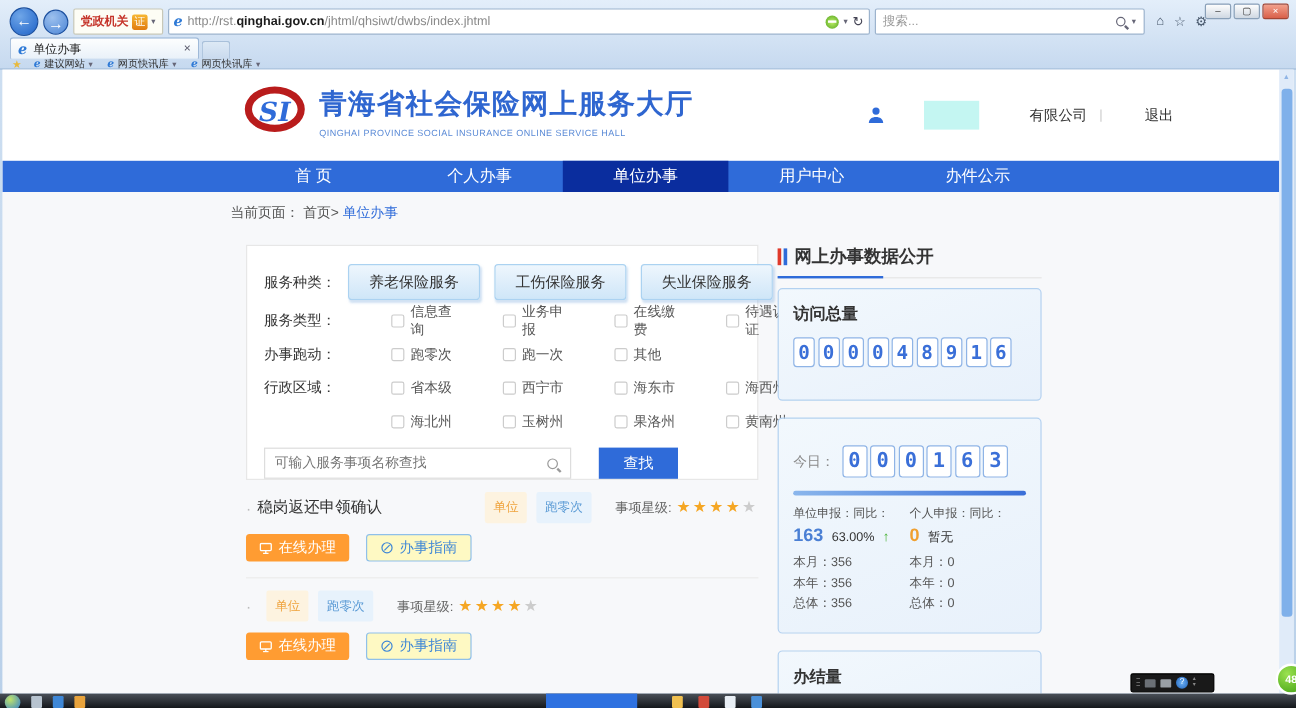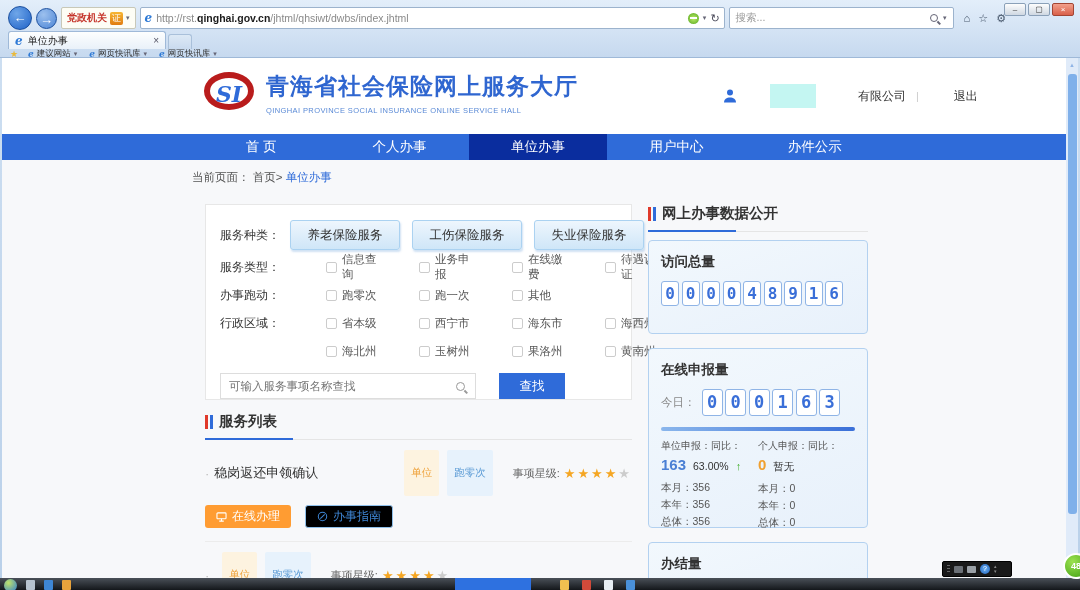--- a/index.html
+++ b/index.html
@@ -105,31 +105,31 @@
   .bars { display:flex; gap:2px; }
   .bar-r { width:3px; height:14px; background:#e0392a; }
   .bar-b { width:3px; height:14px; background:#2f6bd9; }
   .sec-txt { font-size:14.5px; font-weight:bold; color:#333; }
   .sec-title::after { content:""; position:absolute; left:0; bottom:-1px; width:88px; height:2px; background:#2f6bd9; }
 
   .svc-item { padding-top:10px; }
   .svc-top { display:flex; align-items:center; }
   .svc-bullet { color:#bbb; margin-right:5px; font-size:13px; }
   .svc-title { font-size:13px; color:#333; flex:1; cursor:pointer; }
-  .tag { font-size:10.5px; padding:16px 7px; border-radius:2px; margin-left:8px; flex:none; }
+  .tag { font-size:10.5px; padding:6px 7px; border-radius:2px; margin-left:8px; flex:none; }
   .tag-unit { background:#fdf3e0; color:#efa33d; }
   .tag-run { background:#e7f2fc; color:#5b9bd5; }
   .star-label { font-size:11px; color:#666; margin-left:20px; flex:none; }
   .stars { margin-left:4px; letter-spacing:2px; flex:none; }
   .star { color:#ccc; font-size:13px; }
   .star.on { color:#f5a623; }
   .svc-btns { display:flex; gap:14px; margin-top:9px; }
   .btn-online { display:flex; align-items:center; gap:5px; height:23px; padding:0 11px; background:#ff9c32; border:none;
                 border-radius:3px; color:#fff; font-size:12px; }
-  .btn-guide { display:flex; align-items:center; gap:5px; height:23px; padding:0 11px; background:#000000;
+  .btn-guide { display:flex; align-items:center; gap:5px; height:23px; padding:0 11px; background:#fef9c3;
                border:1px solid #8fc0ea; border-radius:3px; color:#3f87d6; font-size:12px; }
   .svc-div { border-bottom:1px solid #ececec; margin-top:13px; }
 
   
   .sidebar { position:absolute; left:646px; top:146px; width:220px; }
   .panel { border:1px solid #b3d1f0; border-radius:4px; background:linear-gradient(160deg,#f2f8fd,#e8f1fb); padding:12px; }
   .panel.visit { margin-top:8px; height:94px; }
   .panel.apply { margin-top:14px; height:180px; }
   .panel.done  { margin-top:14px; height:88px; }
   .panel-title { font-size:13.5px; font-weight:bold; color:#333; }
@@ -368,27 +368,20 @@
                 </label>
               </div>
             </div>
           <div class="search-row">
             <input class="svc-search" placeholder="可输入服务事项名称查找" style="">
             <span class="search-mag"></span>
             <button class="find-btn">查找</button>
           </div>
         </div>
 
-        <div class="sec-title">
-          <span class="bars">
-              <span class="bar-r"></span>
-              <span class="bar-b"></span>
-            </span>
-          <span class="sec-txt">服务列表</span>
-        </div>
         <div id="svc-items">
             <div class="svc-item">
               <div class="svc-top">
                 <span class="svc-bullet">·</span>
                 <span class="svc-title">稳岗返还申领确认</span>
                 <span class="tag tag-unit">单位</span>
                 <span class="tag tag-run">跑零次</span>
                 <span class="star-label">事项星级:</span>
                 <span class="stars"><span class="star on">★</span><span class="star on">★</span><span class="star on">★</span><span class="star on">★</span><span class="star">★</span></span>
               </div>
@@ -458,21 +451,20 @@
                 <span class="digit">4</span>
                 <span class="digit">8</span>
                 <span class="digit">9</span>
                 <span class="digit">1</span>
                 <span class="digit">6</span>
               </span>
           </div>
         </div>
 
         <div class="panel apply">
-          <div class="panel-title">在线申报量</div>
           <div class="counter-row">
             <span class="today">今日：</span>
             <span class="counter">
                 <span class="digit">0</span>
                 <span class="digit">0</span>
                 <span class="digit">0</span>
                 <span class="digit">1</span>
                 <span class="digit">6</span>
                 <span class="digit">3</span>
               </span>

